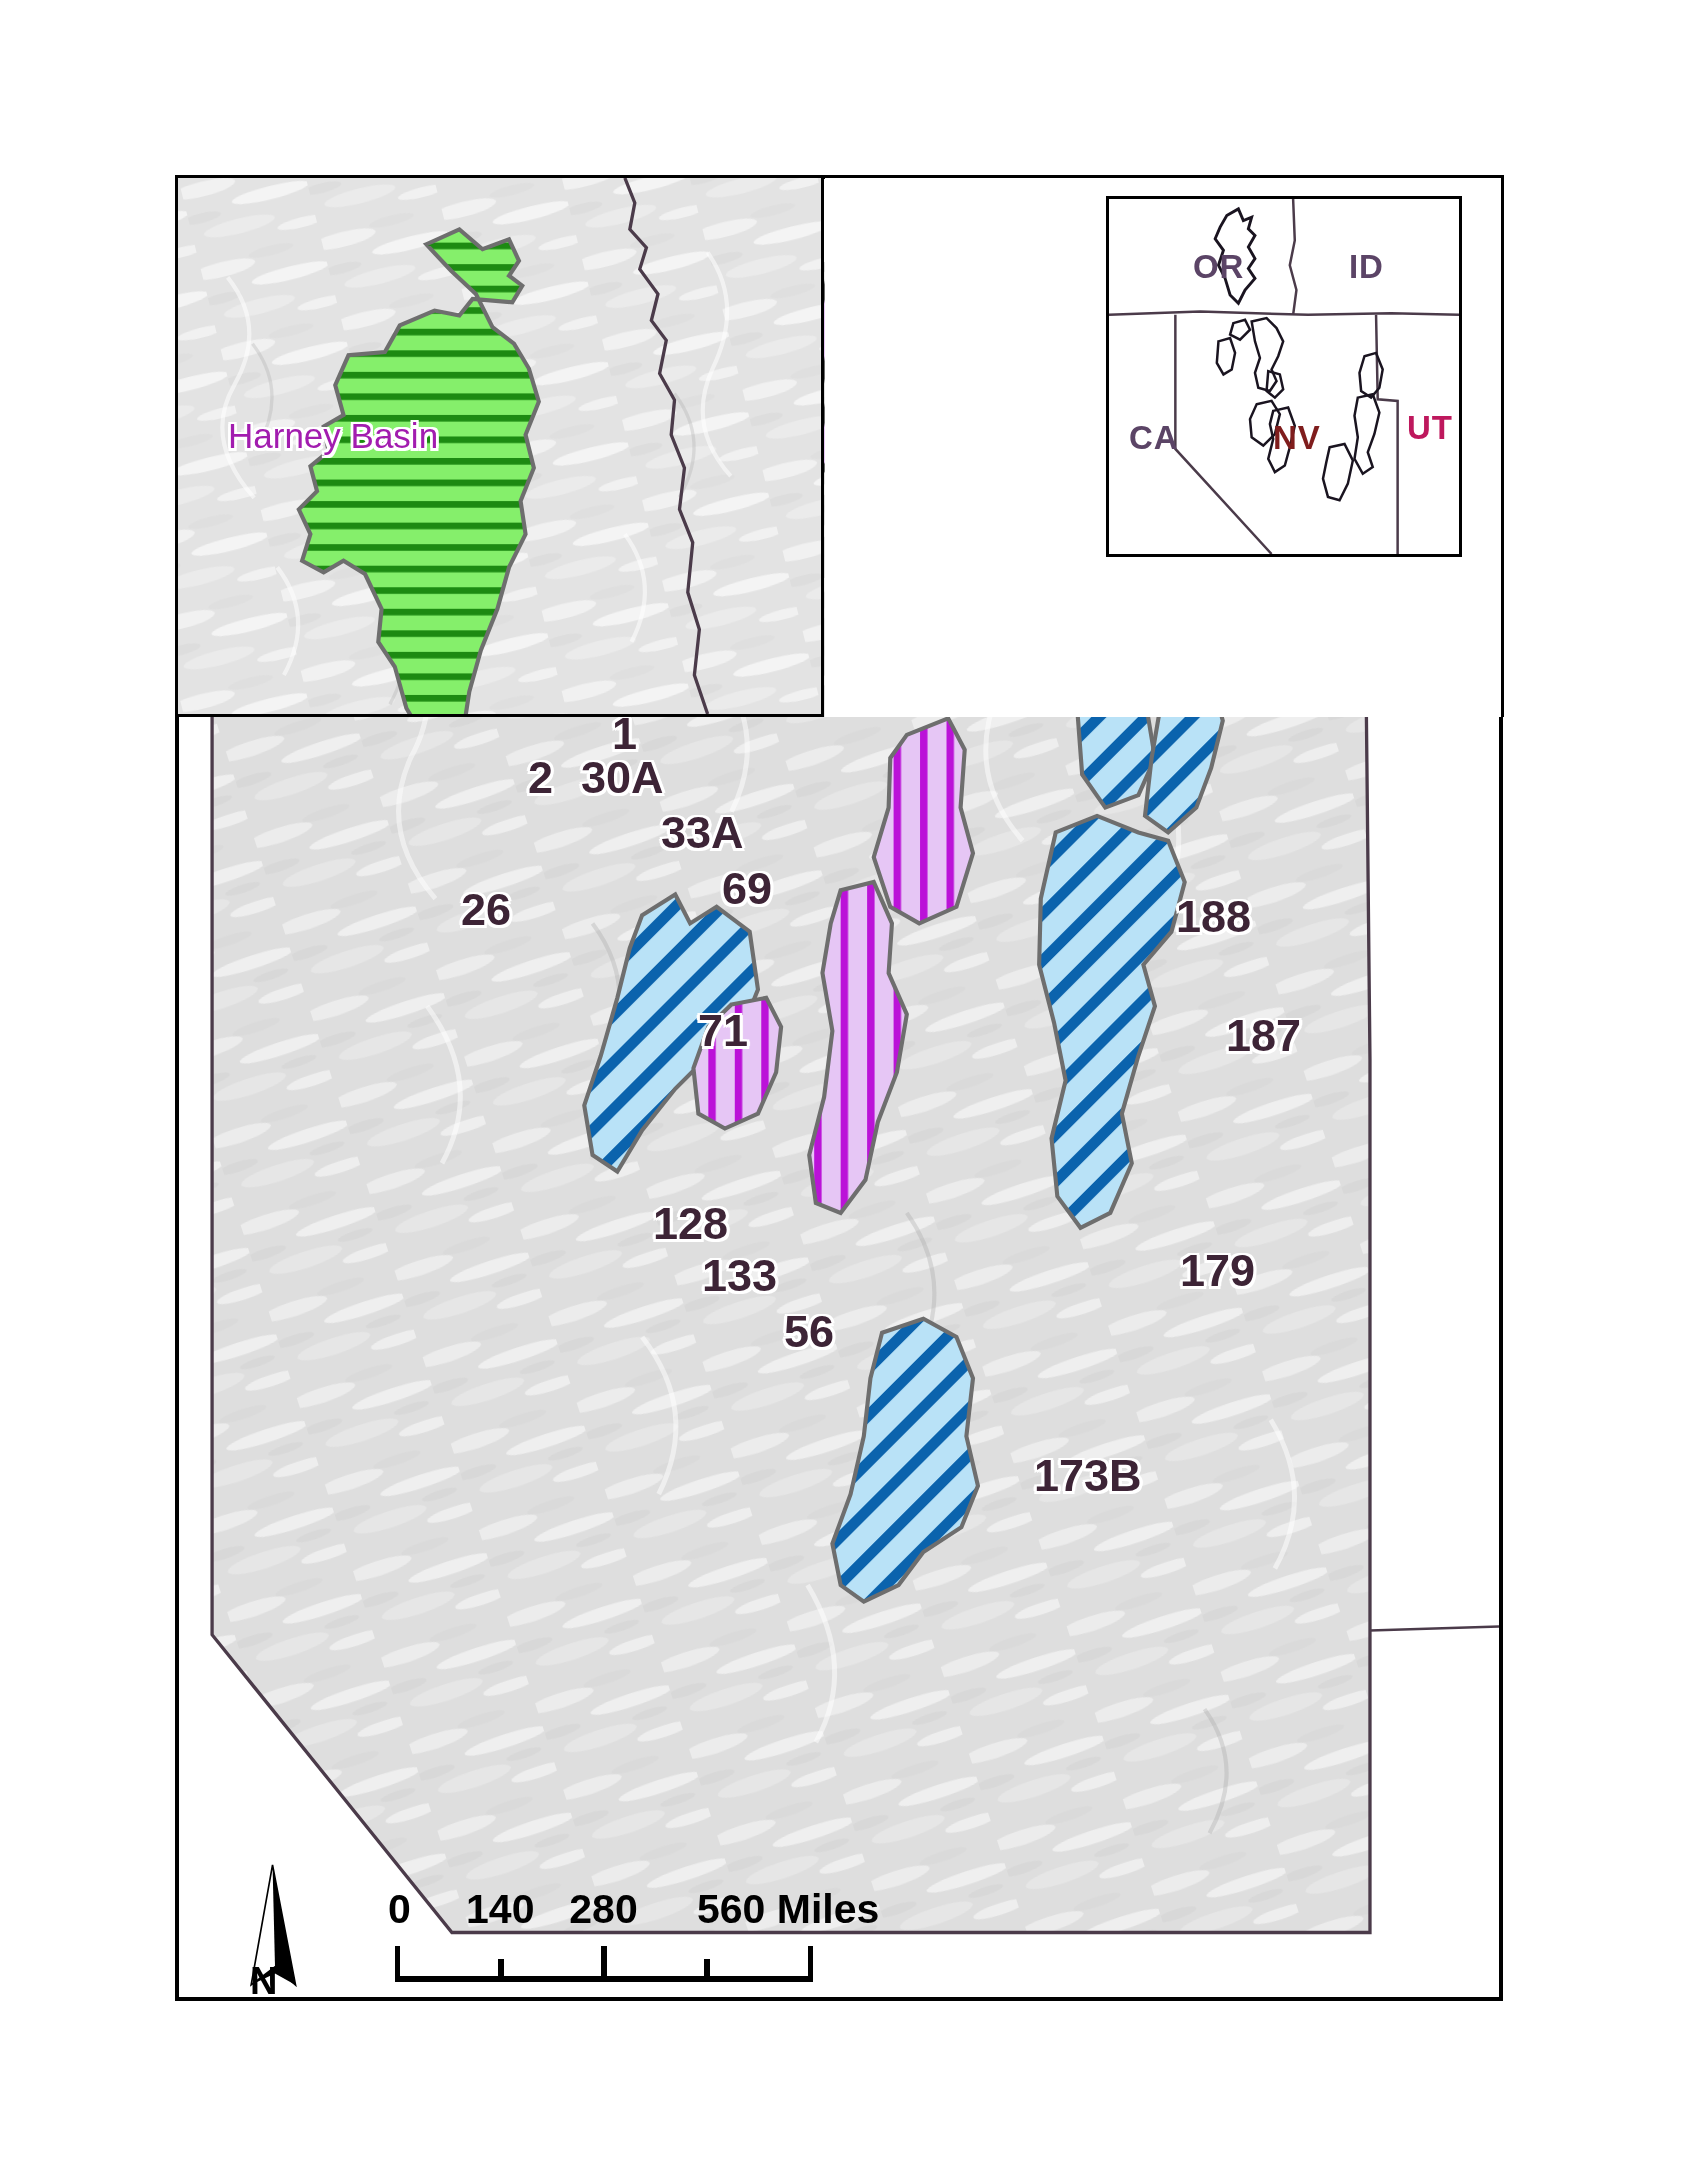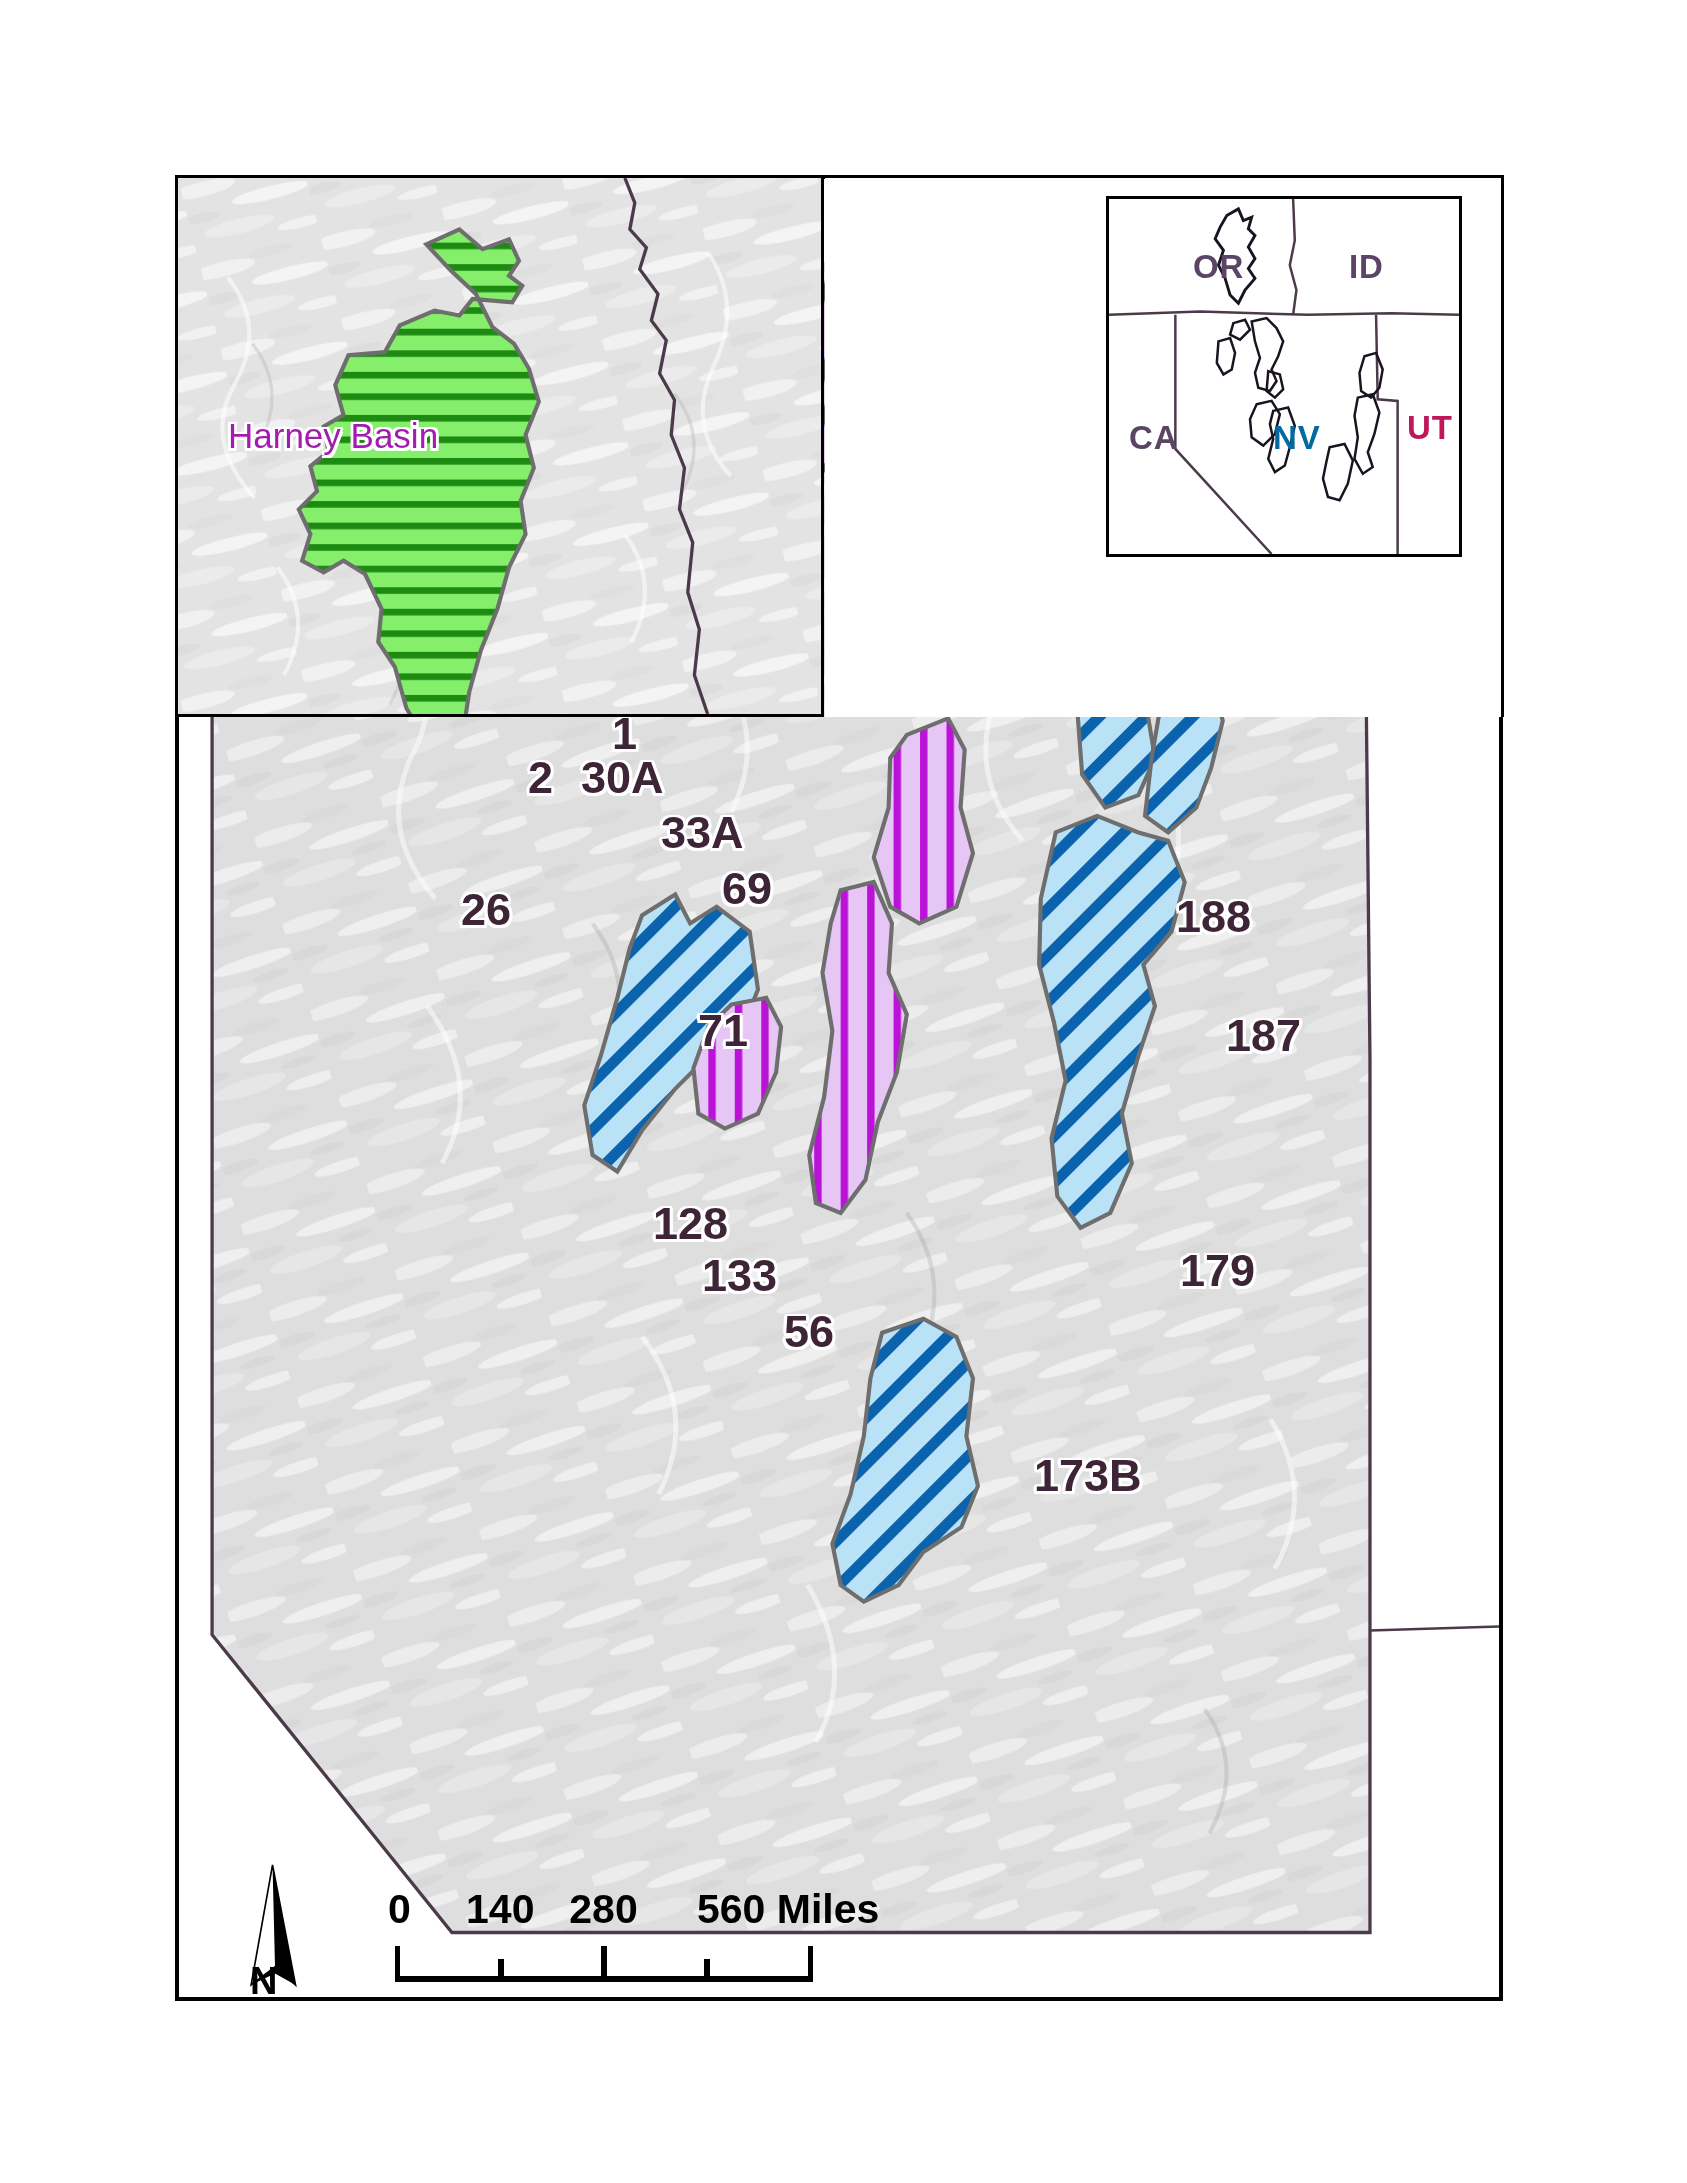--- a/index.html
+++ b/index.html
@@ -433,21 +433,21 @@
       <path d="M 198,256 L 216,252 L 224,274 L 218,300 L 212,322 L 200,330 L 192,314 L 198,290 L 194,272 Z" fill="none" stroke="#1a1420" stroke-width="3"></path>
 
       <path d="M 308,190 L 322,186 L 330,206 L 326,228 L 316,240 L 304,232 L 302,210 Z" fill="none" stroke="#1a1420" stroke-width="3"></path>
       <path d="M 300,240 L 318,236 L 326,258 L 320,284 L 312,306 L 318,324 L 306,332 L 296,314 L 300,288 L 296,262 Z" fill="none" stroke="#1a1420" stroke-width="3"></path>
       <path d="M 266,300 L 284,296 L 294,316 L 288,344 L 278,364 L 264,360 L 258,338 L 262,318 Z" fill="none" stroke="#1a1420" stroke-width="3"></path>
     </svg>
     <div id="state-inset-labels">
         <div class="state-label" style="left: 84px; top: 51px; color: rgb(91, 68, 102);">OR</div>
         <div class="state-label" style="left: 240px; top: 51px; color: rgb(91, 68, 102);">ID</div>
         <div class="state-label" style="left: 20px; top: 222px; color: rgb(91, 68, 102);">CA</div>
-        <div class="state-label" style="left: 164px; top: 222px; color: #0369a1; text-align: center;">NV</div>
+        <div class="state-label" style="left: 164px; top: 222px; color: #7f1d1d; text-align: center;">NV</div>
         <div class="state-label" style="left: 298px; top: 212px; color: #be185d;">UT</div>
       </div>
   </div>
 
 
   <div id="north-arrow">
     <svg width="74" height="141" viewBox="0 0 90 170">
       <polygon points="42,4 70,150 45,128 16,150" fill="#ffffff" stroke="#000000" stroke-width="2"></polygon>
       <polygon points="42,4 70,150 45,128" fill="#000000"></polygon>
       <polygon points="16,150 45,128 70,150 45,136" fill="#000000"></polygon>

